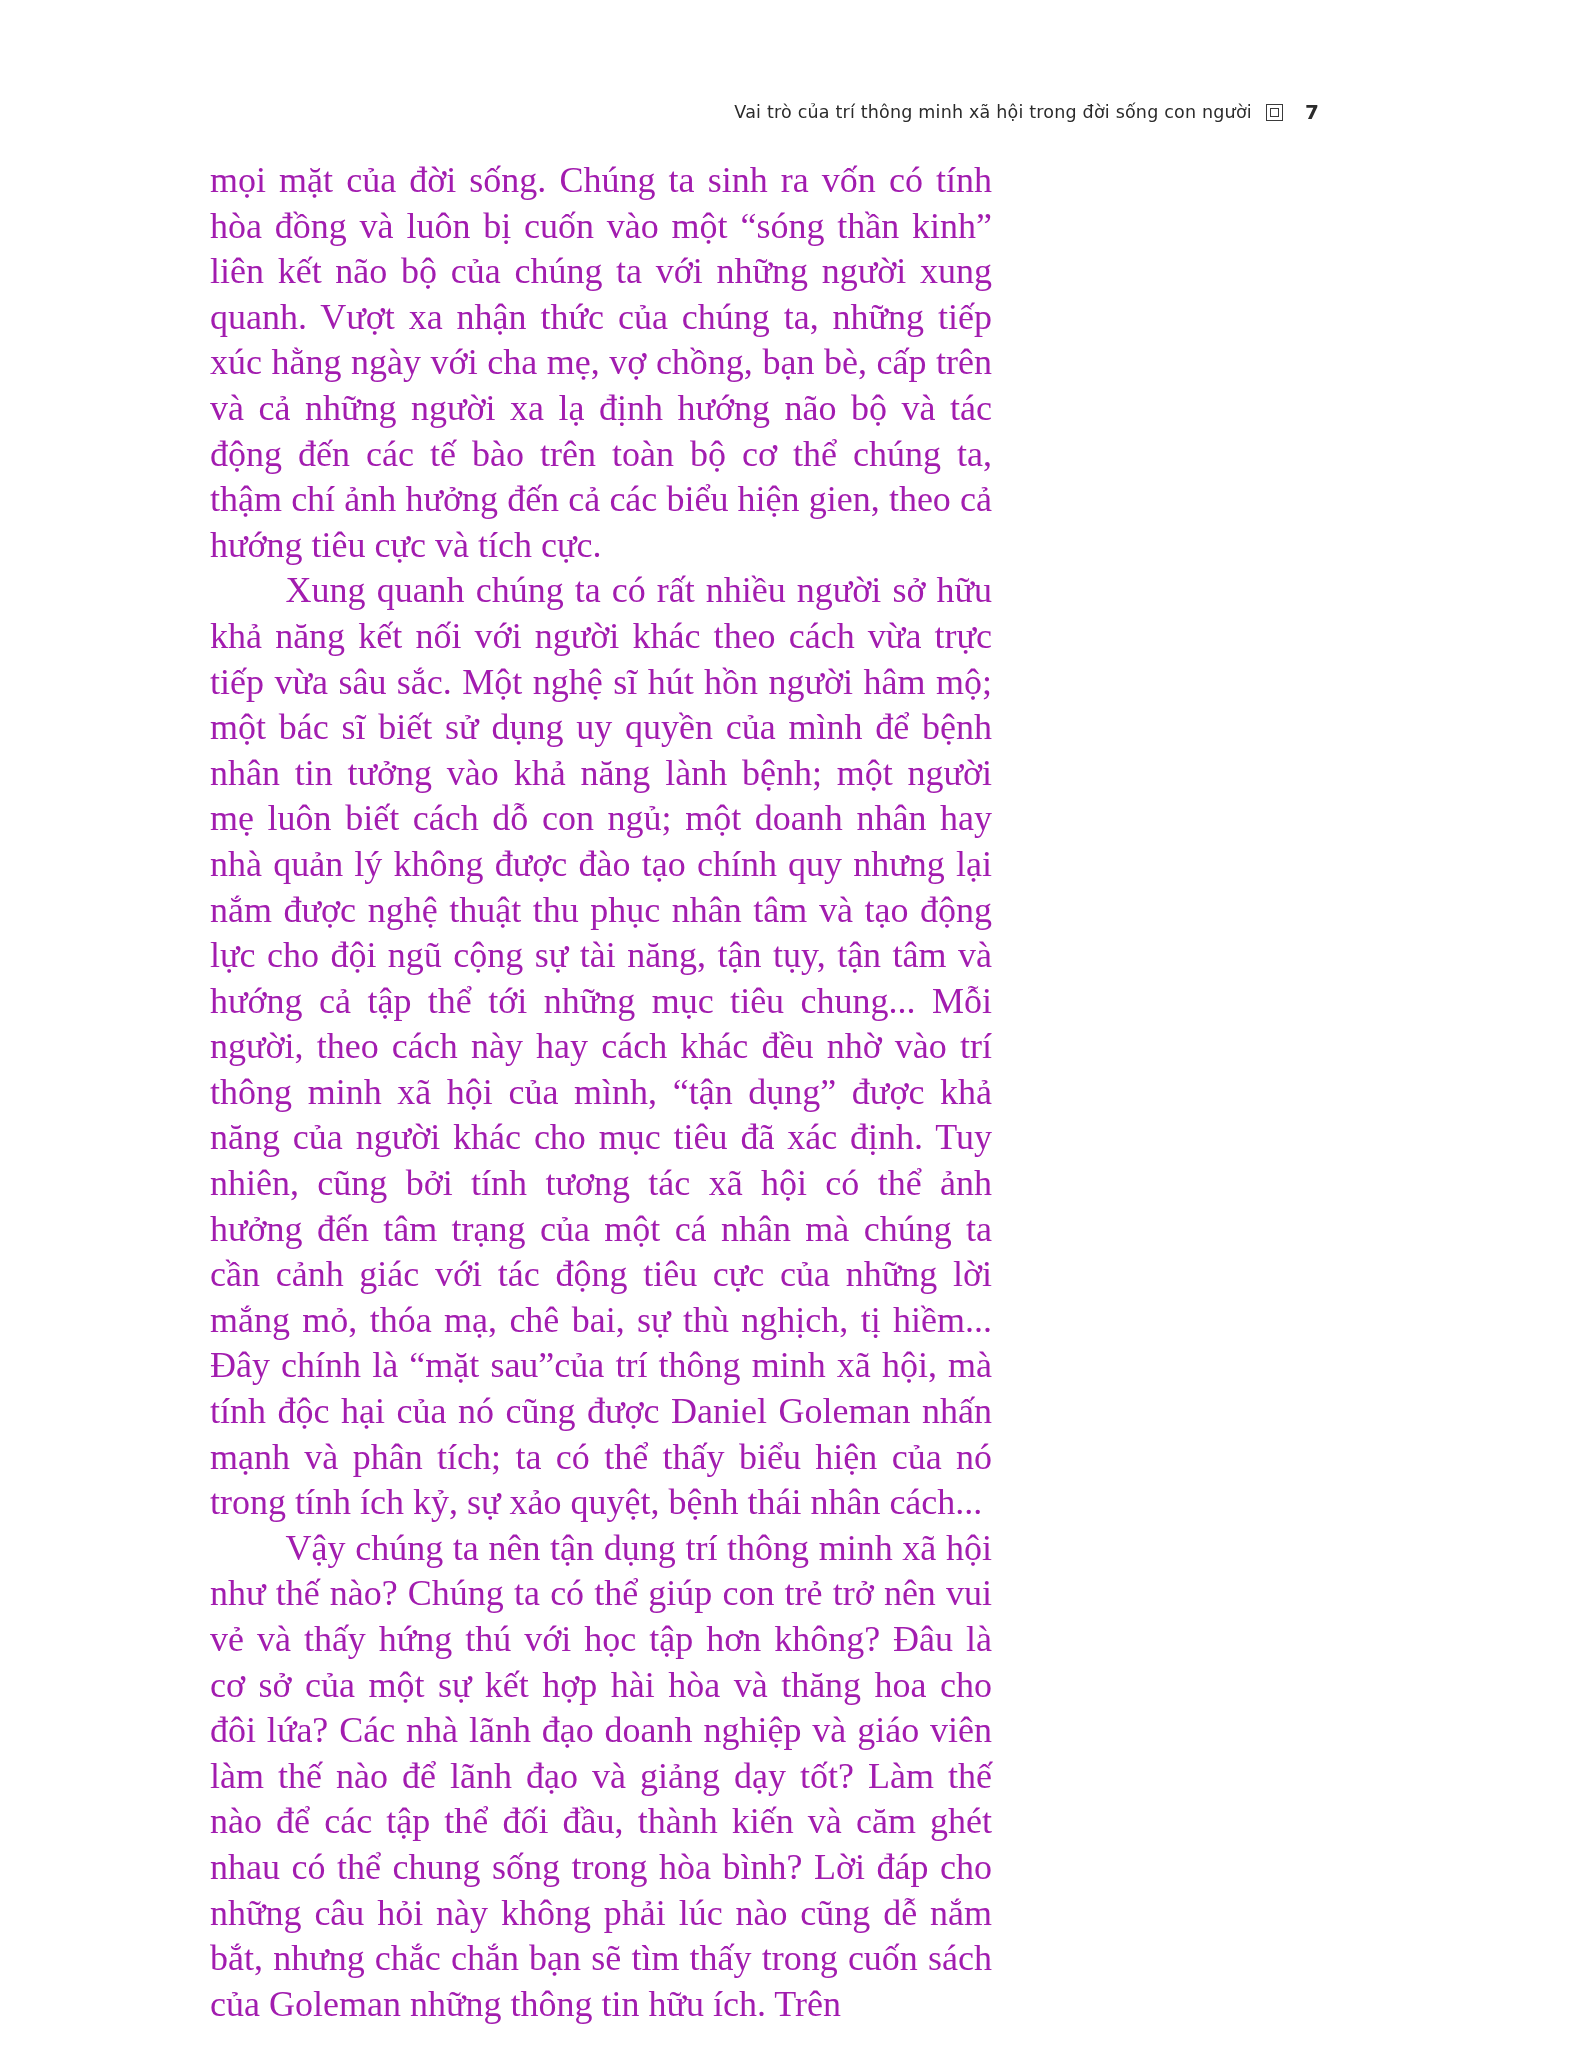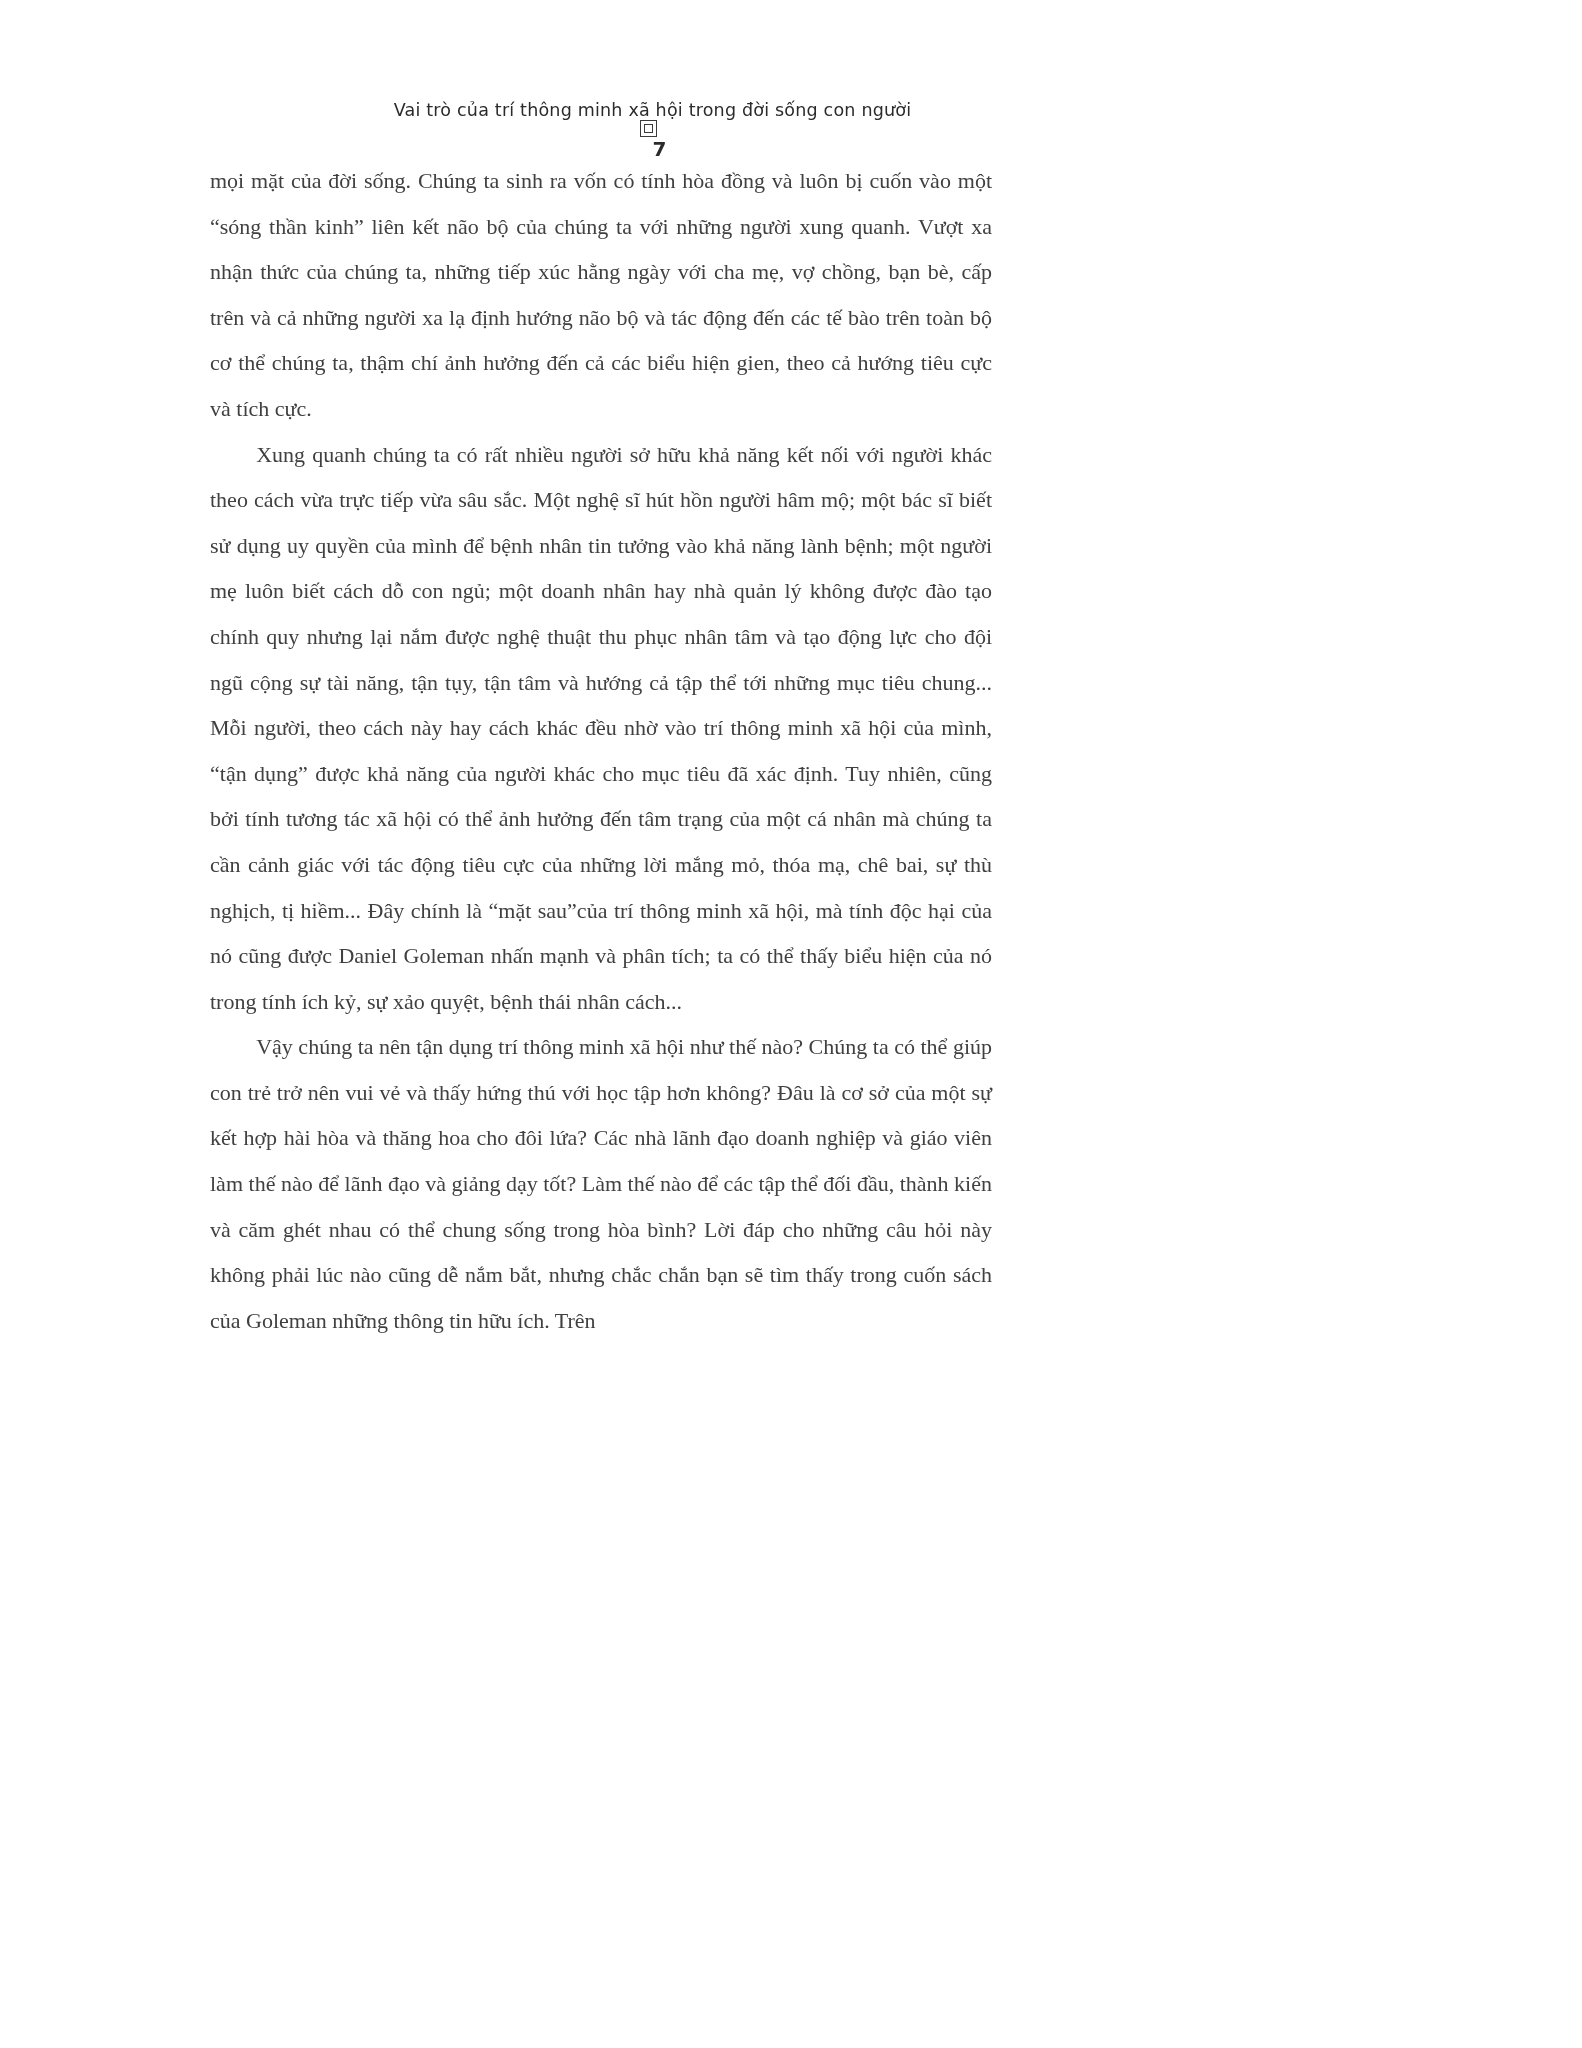--- a/index.html
+++ b/index.html
@@ -24,21 +24,20 @@
     right: 0;
     display: flex;
     justify-content: flex-end;
     align-items: center;
     padding-right: 263px;
     font-family: "DejaVu Sans", sans-serif;
     font-size: 17.5px;
     letter-spacing: 0.2px;
     color: #2b2b2b;
     white-space: nowrap;
-    flex-direction: column;
   }
   .running-head .rh-title {
     margin-right: 14px;
   }
   .running-head .rh-ornament {
     display: inline-block;
     width: 15px;
     height: 15px;
     border: 1.6px solid #3a3a3a;
     position: relative;
@@ -57,25 +56,25 @@
   .running-head .rh-page {
     font-weight: bold;
     font-size: 20px;
   }
 
   .body-text {
     position: absolute;
     top: 158px;
     left: 210px;
     width: 782px;
-    font-size: 22px;
+    font-size: 36px;
     line-height: 45.6px;
     text-align: justify;
     text-justify: inter-word;
-    color: #404040;
+    color: #a21caf;
   }
   .body-text p {
     margin: 0;
   }
   .body-text p.indent {
     text-indent: 2.1em;
   }
 </style>
 </head>
 <body>

